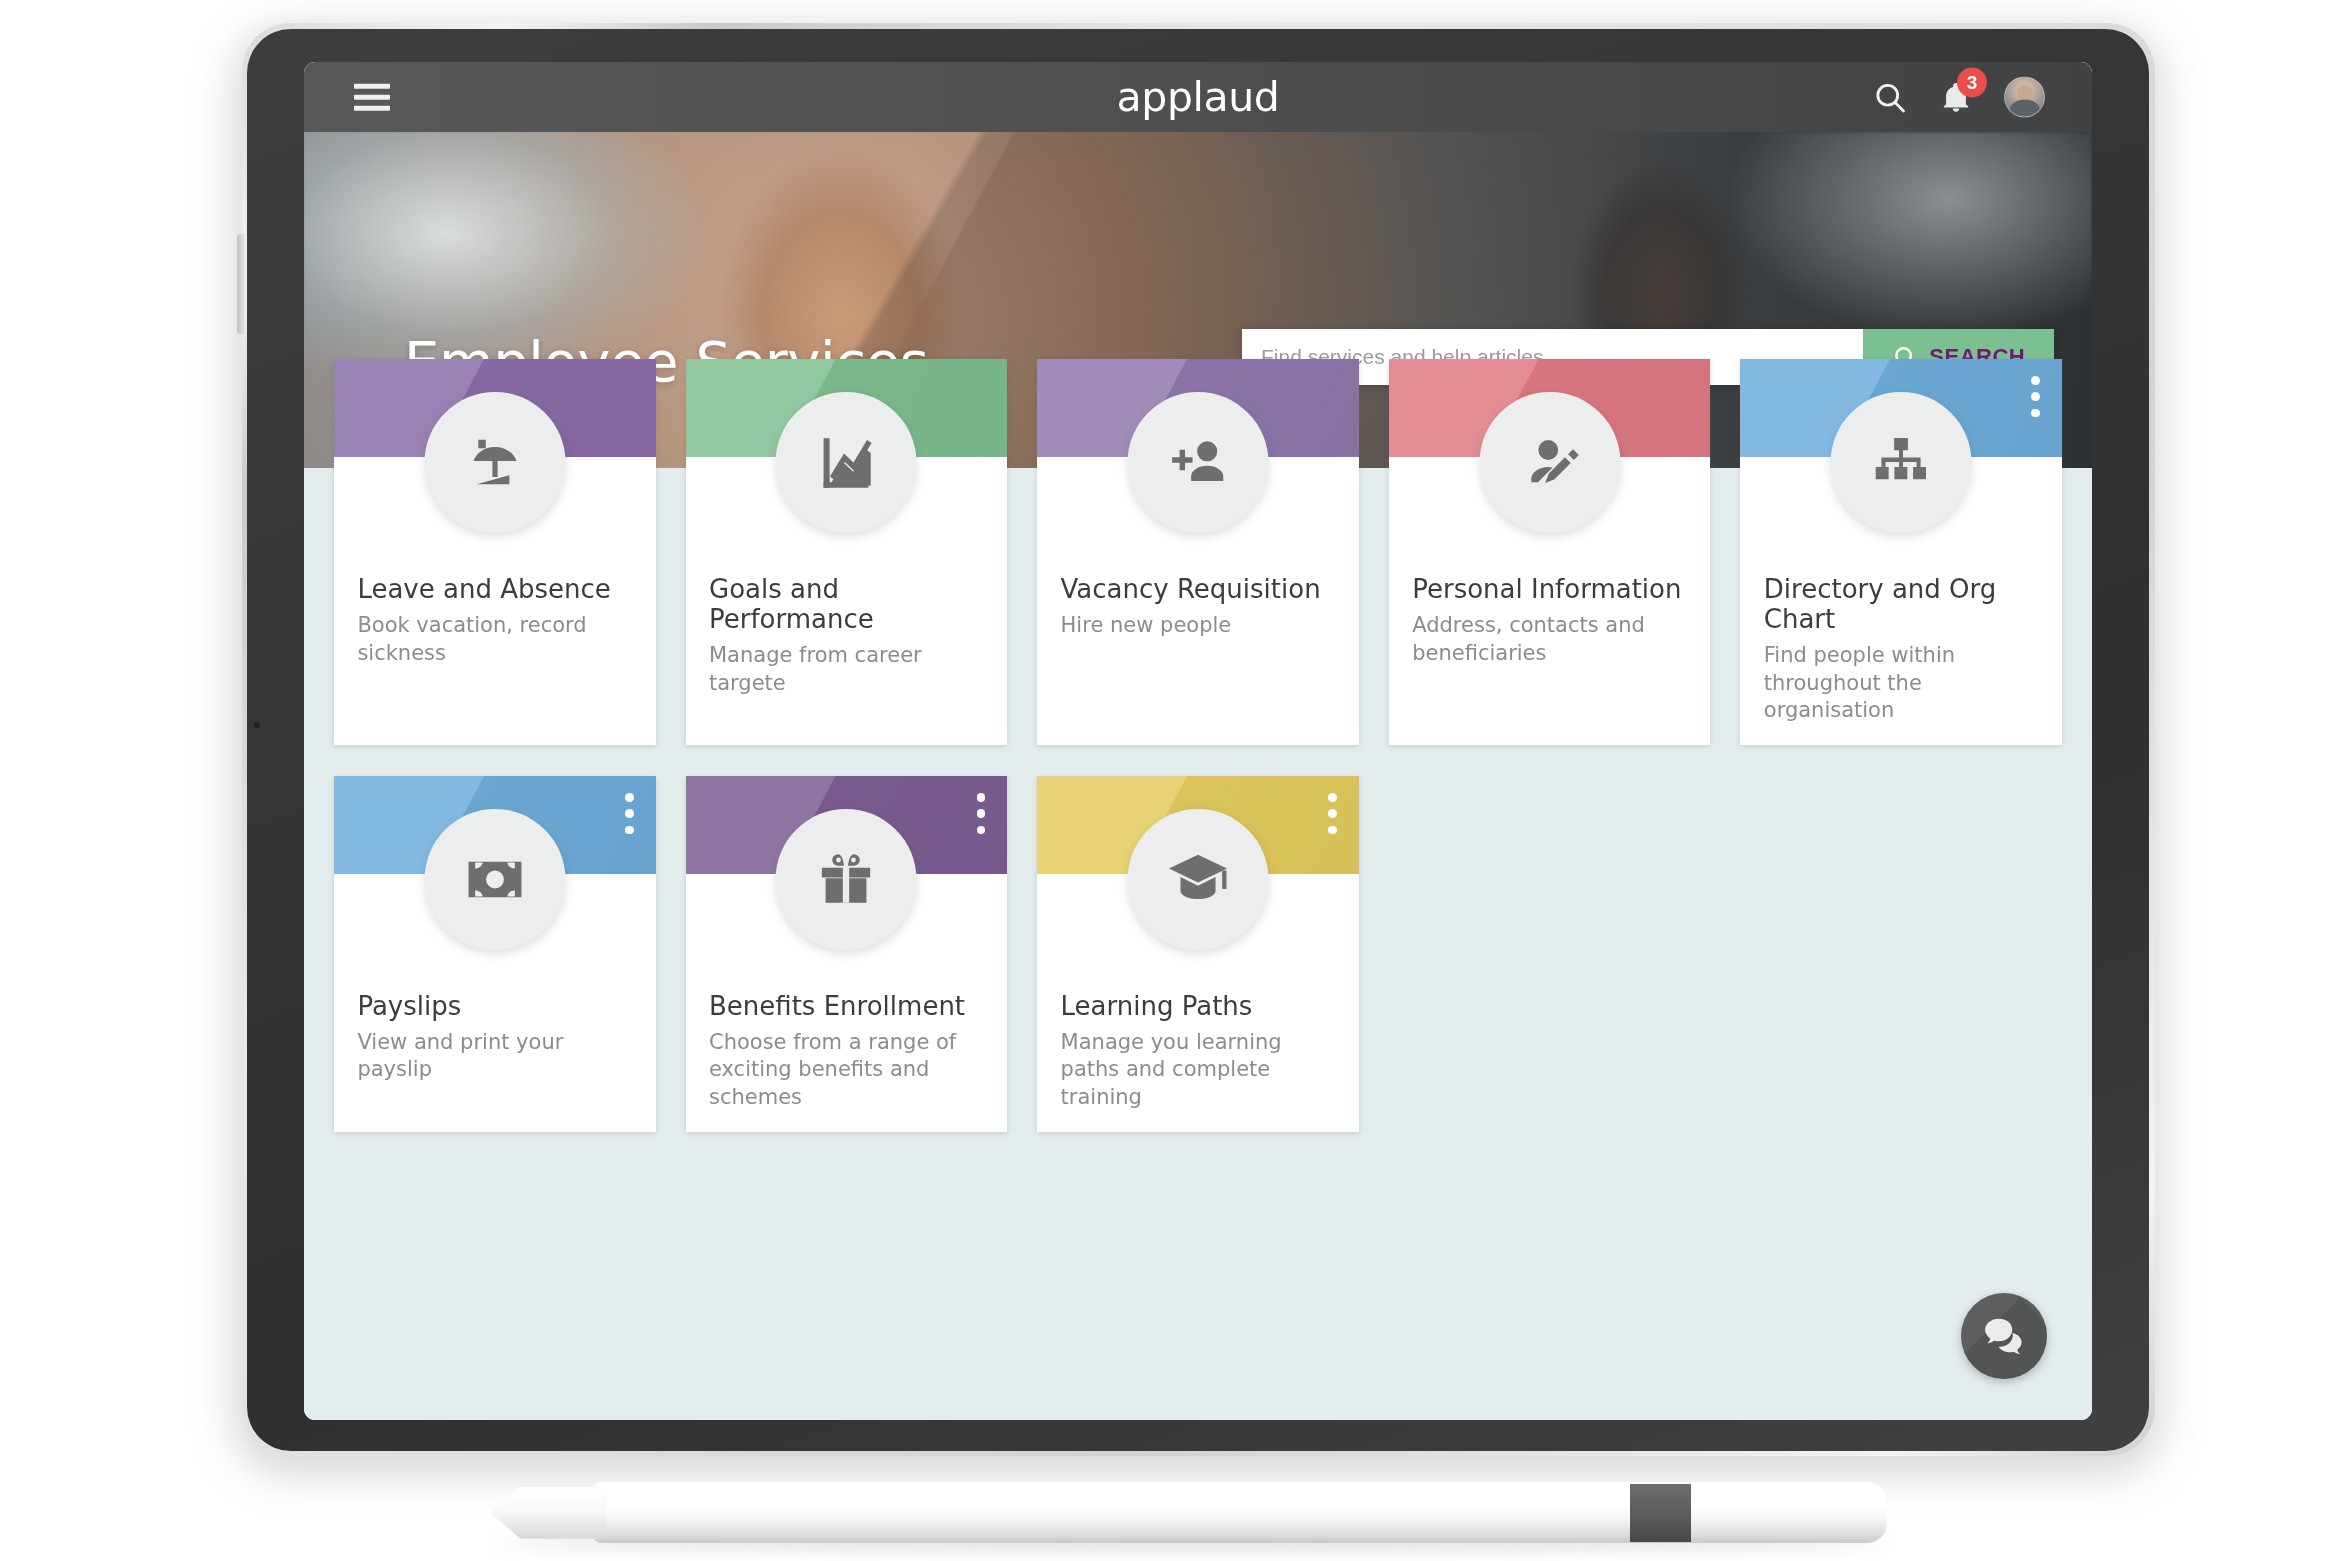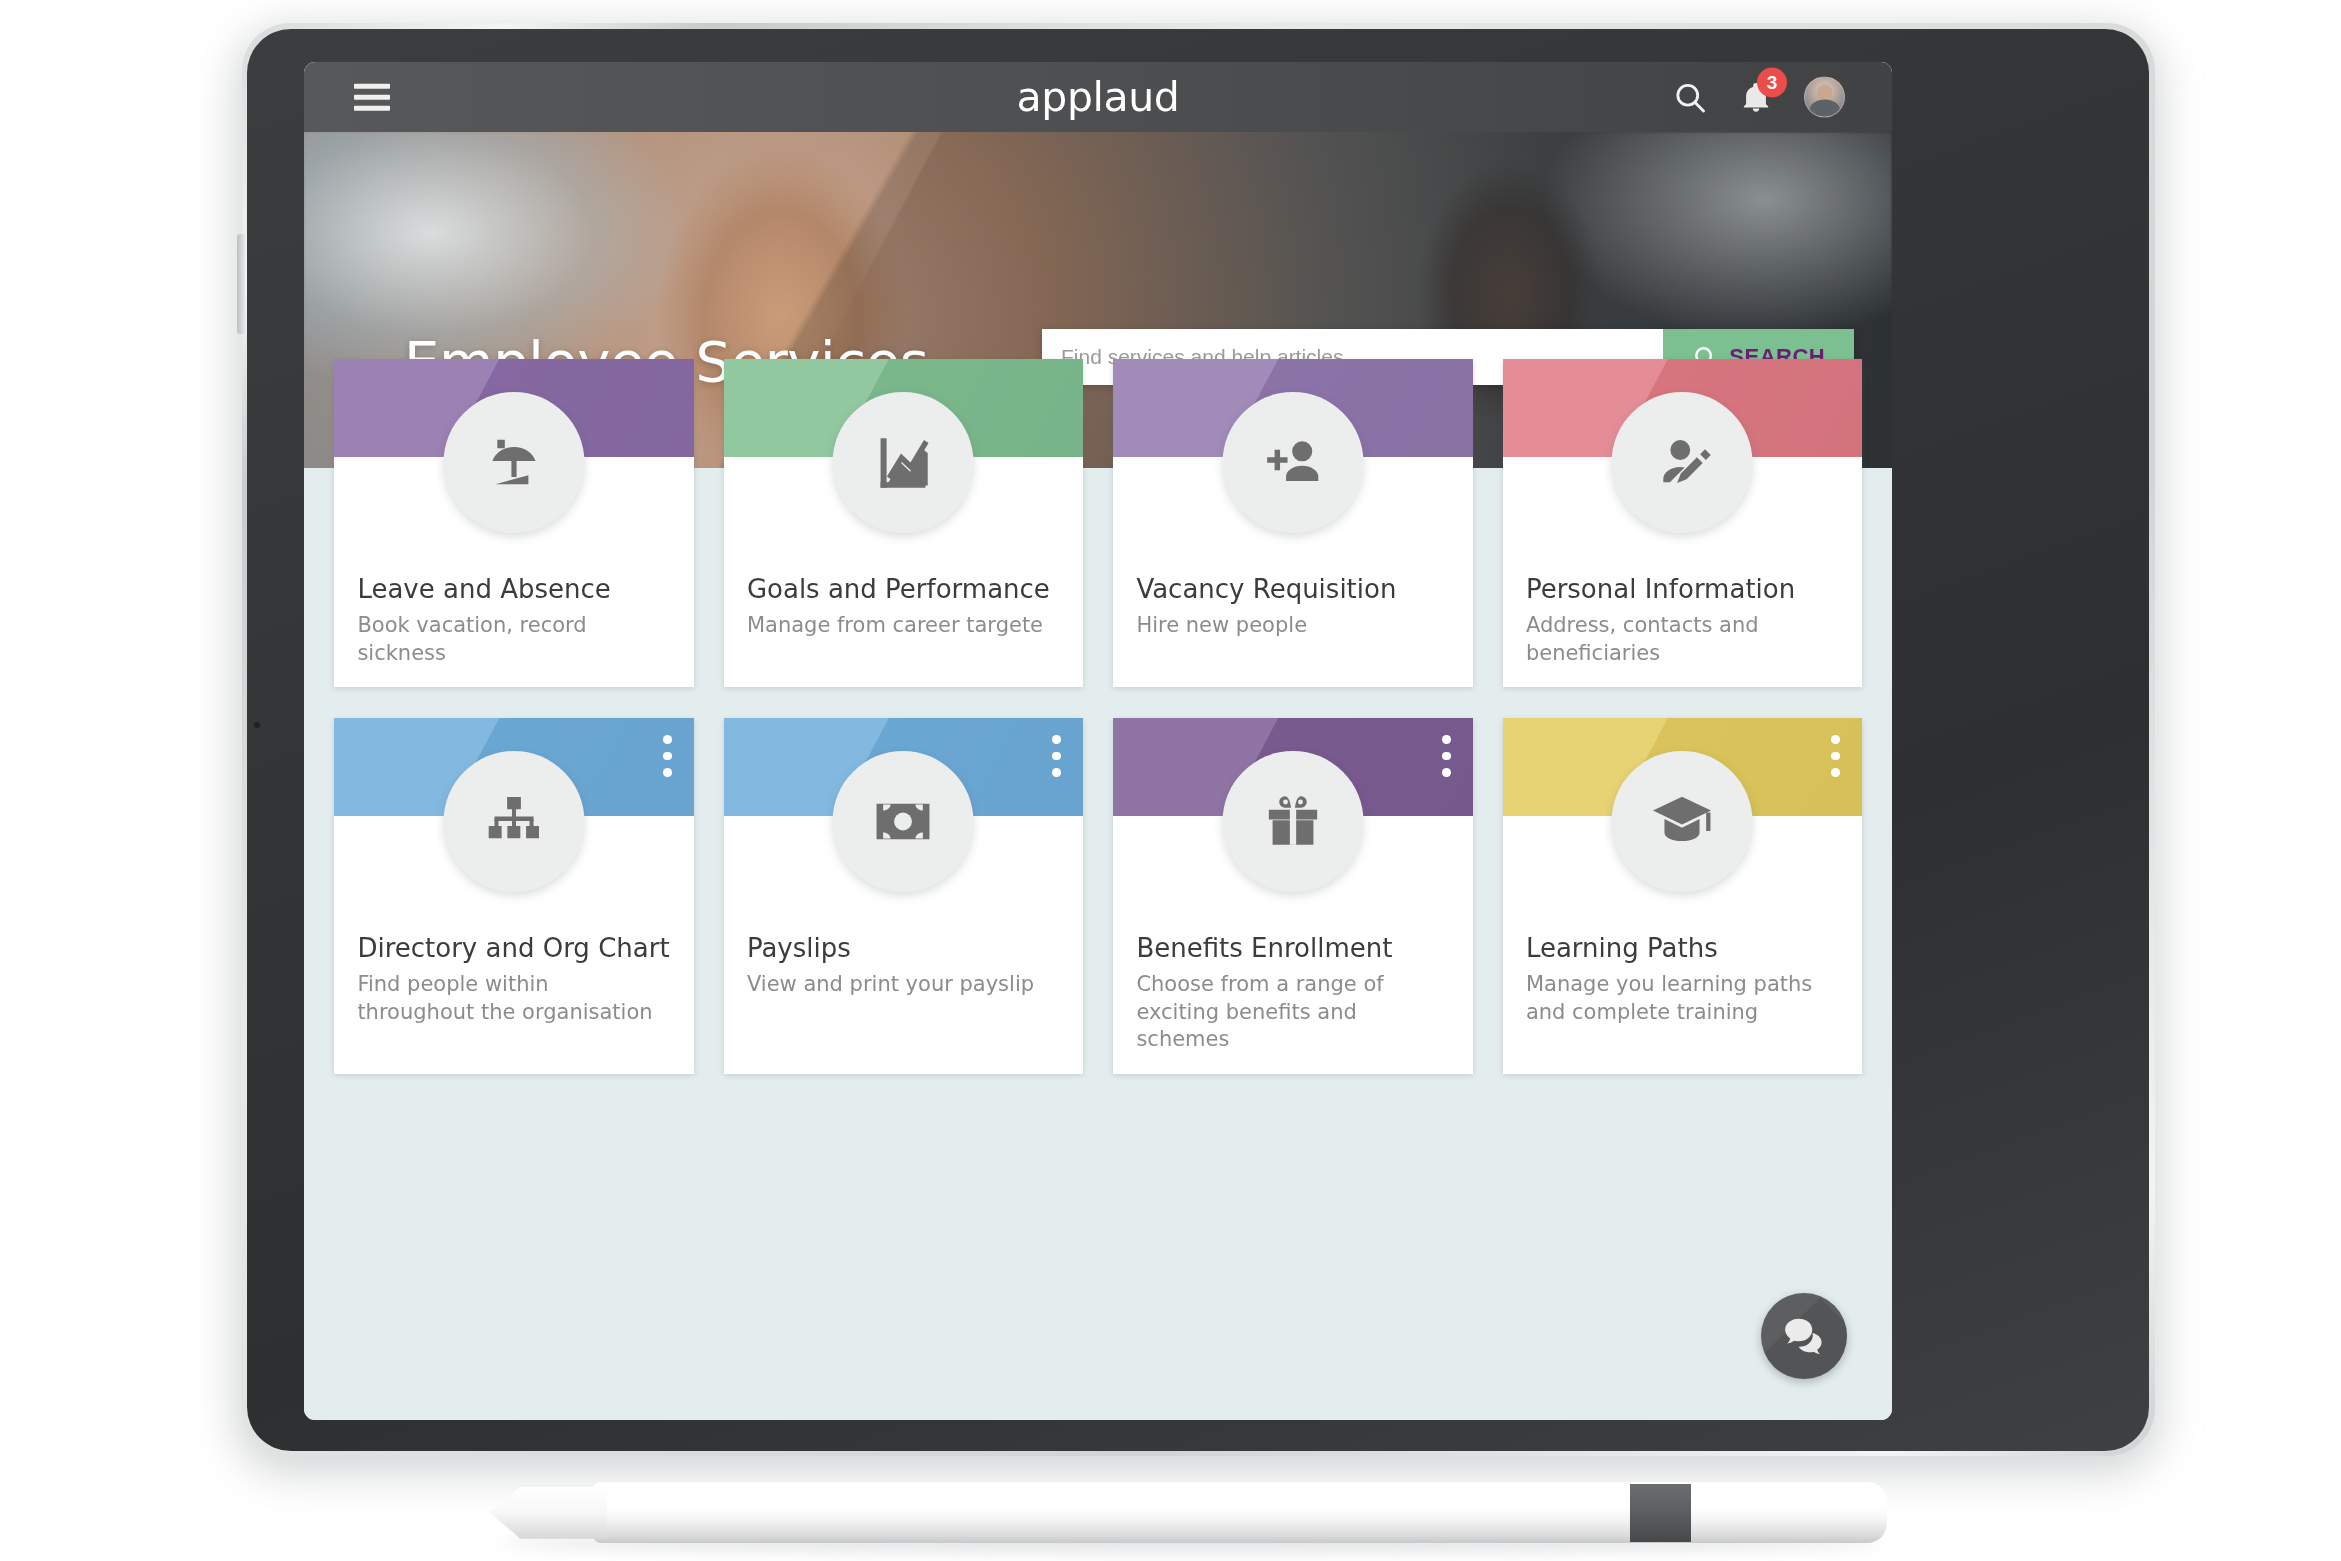--- a/index.html
+++ b/index.html
@@ -38,21 +38,21 @@
     background:linear-gradient(90deg,#bfc0c1,#e6e7e8);
   }
   .device-dot{
     position:absolute; left:254px; top:722px; width:6.2px; height:6.2px; border-radius:50%;
     background:#1f2022;
   }
 
   
   .screen{
     position:absolute; left:304px; top:62px;
-    width:1588px; height:1358px;
+    width:1788px; height:1358px;
     border-radius:11px;
     overflow:hidden;
     background:#e6eeee;
   }
 
   
   .topbar{
     position:relative; height:70px; width:100%;
     background:linear-gradient(90deg,#57585a 0%, #4e4f51 48%, #414244 100%);
     display:flex; align-items:center;
@@ -143,21 +143,21 @@
   }
 
   
   .content{
     position:relative; width:100%; height:952px;
     background:#e4eded;
     padding:0 30px;
   }
   .grid{
     position:absolute; left:30px; right:30px; top:-109px;
-    display:grid; grid-template-columns:repeat(4,1fr); gap:31px 30px;
+    display:grid; grid-template-columns:repeat(5,1fr); gap:31px 30px;
   }
   .card{
     position:relative; background:#ffffff;
     box-shadow:0 1.6px 5.5px rgba(80,95,100,0.22);
     cursor:pointer; padding-bottom:20px;
     min-height:312px;
     display:flex; flex-direction:column;
   }
   .card-head{
     position:relative; height:98px; width:100%;

